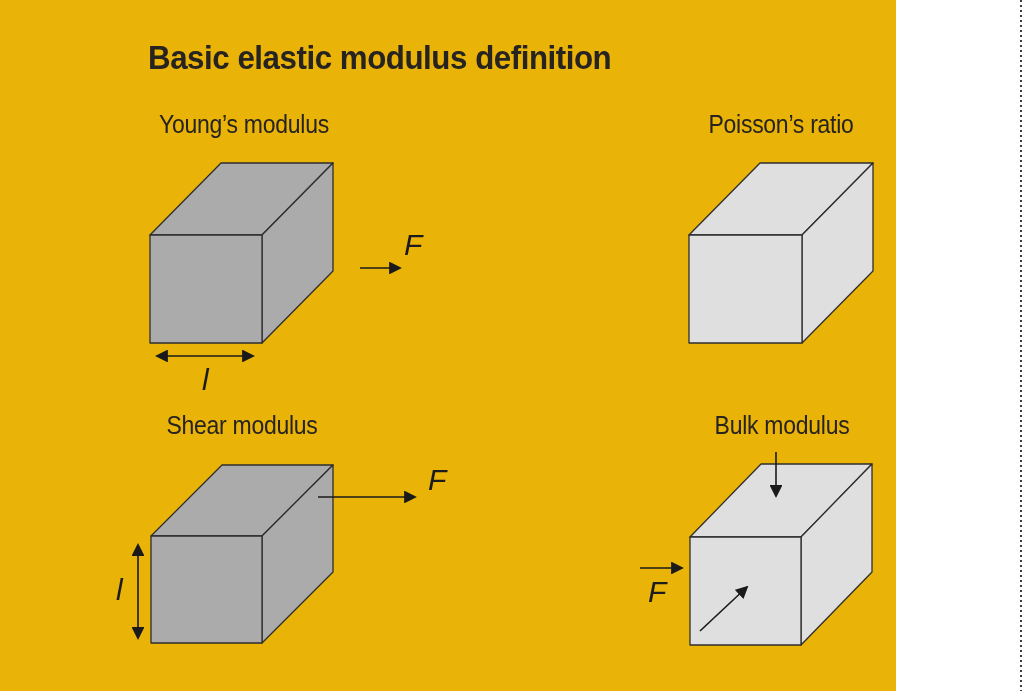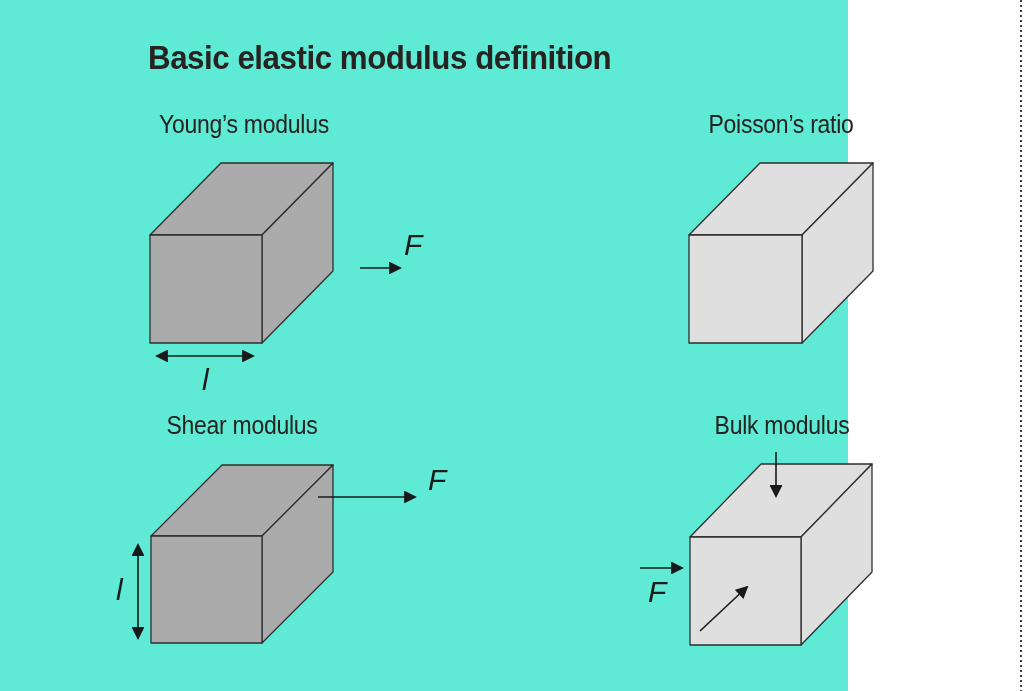--- a/index.html
+++ b/index.html
@@ -4,21 +4,22 @@
 <style>
   html, body { margin: 0; padding: 0; }
   body {
     width: 1024px; height: 691px;
     font-family: "Liberation Sans", sans-serif;
     overflow: hidden;
   }
   .canvas {
     position: relative;
     width: 848px; height: 691px;
-    background: #5eead4;
+    background: #eab308;
+    padding-left: 48px;
   }
   .figure-title {
     position: absolute;
     left: 148px; top: 38px;
     margin: 0;
     font-size: 34px;
     font-weight: 700;
     letter-spacing: -0.5px;
     color: #262321;
     transform: scaleX(0.92);

